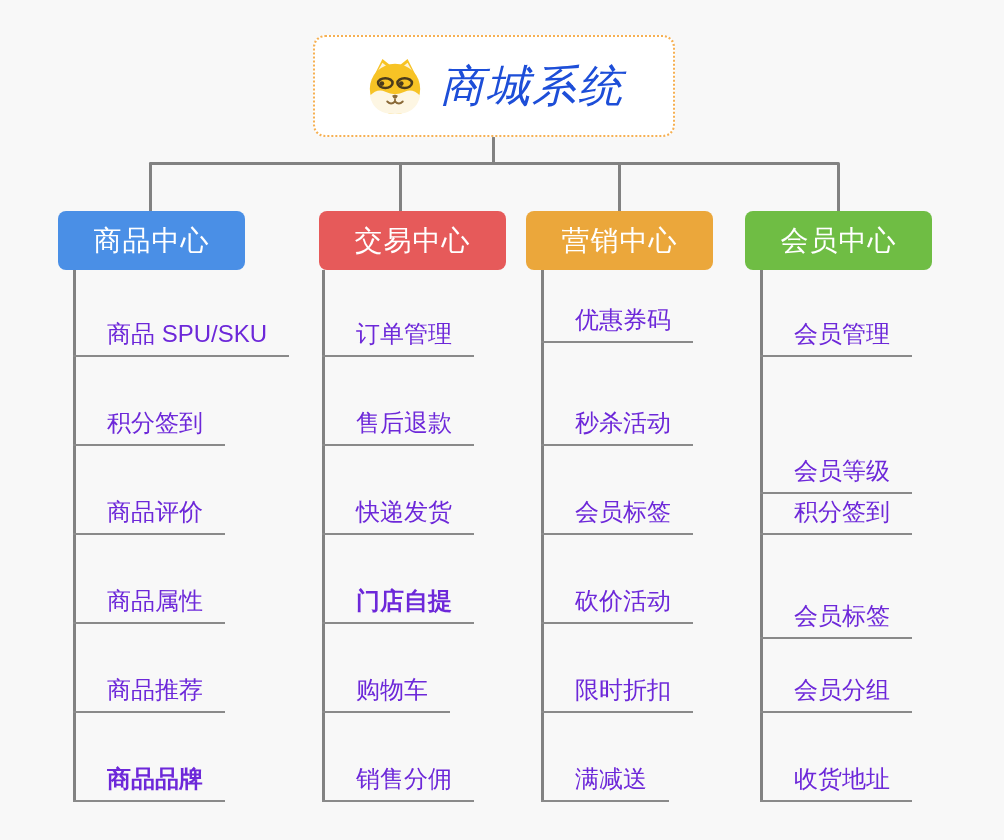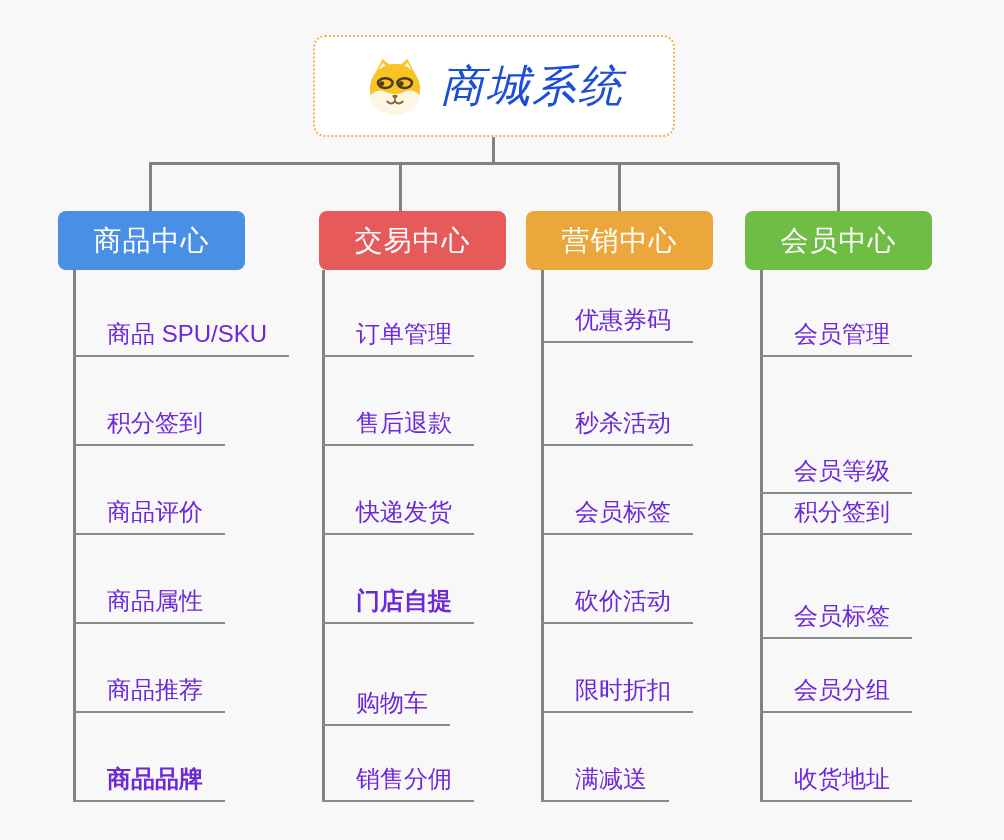--- a/index.html
+++ b/index.html
@@ -125,21 +125,21 @@
     <div class="leaf" style="top:551px;font-weight:bold;">商品品牌</div>
   </div>
 
   <div class="branch" style="left:307px;">
     <div class="branch-node" style="background-color: rgb(230, 90, 90); margin-left: 12px;">交易中心</div>
     <div class="trunk"></div>
     <div class="leaf" style="top:106px;">订单管理</div>
     <div class="leaf" style="top:195px;">售后退款</div>
     <div class="leaf" style="top:284px;">快递发货</div>
     <div class="leaf" style="top:373px;font-weight:bold;">门店自提</div>
-    <div class="leaf" style="top:475px;">购物车</div>
+    <div class="leaf" style="top:462px;">购物车</div>
     <div class="leaf" style="top:551px;">销售分佣</div>
   </div>
 
   <div class="branch" style="left:526px;">
     <div class="branch-node" style="background-color: rgb(235, 167, 59);">营销中心</div>
     <div class="trunk"></div>
     <div class="leaf" style="top:92px;">优惠券码</div>
     <div class="leaf" style="top:195px;">秒杀活动</div>
     <div class="leaf" style="top:284px;">会员标签</div>
     <div class="leaf" style="top:373px;">砍价活动</div>

